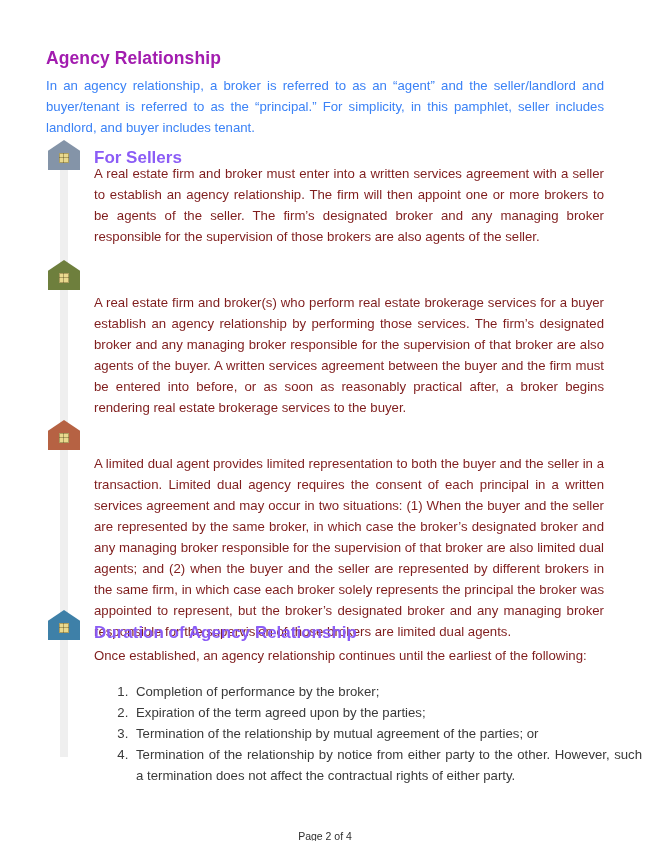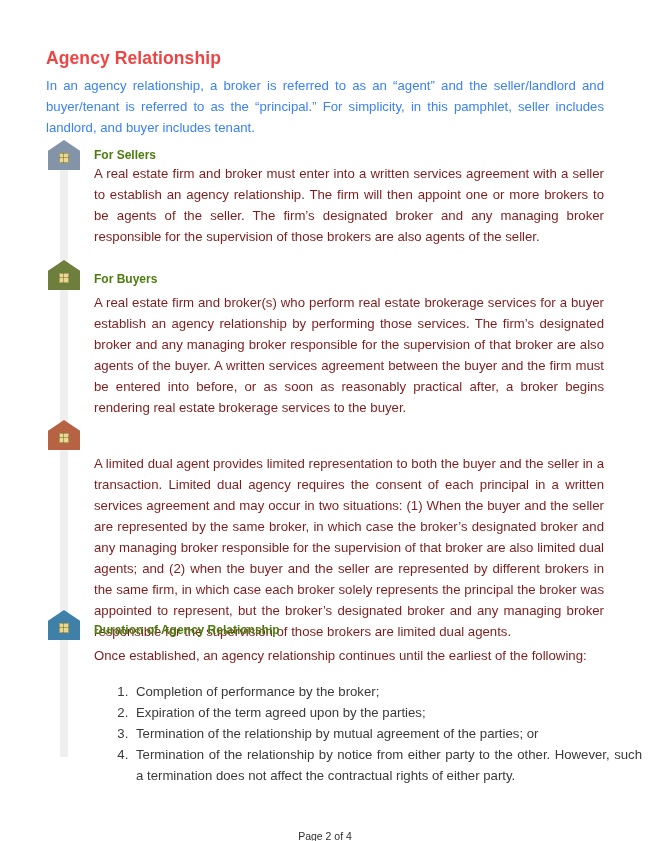--- a/index.html
+++ b/index.html
@@ -6,21 +6,21 @@
   .page{
     position:relative;
     width:650px;height:841px;
     background:#ffffff;
     font-family:"Liberation Sans","DejaVu Sans",sans-serif;
     color:#3d3d3d;
     overflow:hidden;
   }
   .doc-title{
     position:absolute;left:46px;top:36px;
-    font-size:17.5px;font-weight:700;color:#ef4444;
+    font-size:17.5px;font-weight:700;color:#a21caf;
     letter-spacing:.1px;
   }
   .intro{
     position:absolute;left:46px;top:62px;width:558px;
     font-size:13.2px;line-height:21px;text-align:justify;color:#3b82f6;
   }
   .timeline-line{
     position:absolute;left:60px;top:160px;width:8px;height:597px;
     background:#efefef;
   }
@@ -32,21 +32,21 @@
   .house .window{
     display:block;width:10px;height:10px;margin-top:5px;
     background:#e9d98e;
     box-shadow:inset 0 0 0 1px rgba(60,50,10,.35);
     background-image:
       linear-gradient(to right, transparent 4px, rgba(60,50,10,.35) 4px, rgba(60,50,10,.35) 5px, transparent 5px),
       linear-gradient(to bottom, transparent 4px, rgba(60,50,10,.35) 4px, rgba(60,50,10,.35) 5px, transparent 5px);
   }
   .section-heading{
     position:absolute;left:94px;width:510px;
-    font-size:12px;font-weight:700;color:#4d7c0f;
+    font-size:17px;font-weight:700;color:#8b5cf6;
   }
   .section-body{
     position:absolute;left:94px;width:510px;
     font-size:13.2px;line-height:21px;text-align:justify;color:#7f1d1d;
   }
   ol.duration-list{
     position:absolute;left:94px;width:510px;
     margin:12px;padding:0 0 0 26px;
     font-size:13.2px;line-height:21px;color:#3a3a3a;text-align:justify;
   }
@@ -69,21 +69,20 @@
 
   <div class="house" style="top: 140px; background-color: rgb(132, 148, 168);">
     <span class="window"></span>
   </div>
   <div class="section-heading" style="top:148px;">For Sellers</div>
   <div class="section-body" style="top:163px;">A real estate firm and broker must enter into a written services agreement with a seller to establish an agency relationship. The firm will then appoint one or more brokers to be agents of the seller. The firm’s designated broker and any managing broker responsible for the supervision of those brokers are also agents of the seller.</div>
 
   <div class="house" style="top: 260px; background-color: rgb(110, 127, 61);">
     <span class="window"></span>
   </div>
-  <div class="section-heading" style="top:272px;">For Buyers</div>
   <div class="section-body" style="top:292px;">A real estate firm and broker(s) who perform real estate brokerage services for a buyer establish an agency relationship by performing those services. The firm’s designated broker and any managing broker responsible for the supervision of that broker are also agents of the buyer. A written services agreement between the buyer and the firm must be entered into before, or as soon as reasonably practical after, a broker begins rendering real estate brokerage services to the buyer.</div>
 
   <div class="house" style="top: 420px; background-color: rgb(182, 98, 67);">
     <span class="window"></span>
   </div>
   <div class="section-body" style="top:453px;">A limited dual agent provides limited representation to both the buyer and the seller in a transaction. Limited dual agency requires the consent of each principal in a written services agreement and may occur in two situations: (1) When the buyer and the seller are represented by the same broker, in which case the broker’s designated broker and any managing broker responsible for the supervision of that broker are also limited dual agents; and (2) when the buyer and the seller are represented by different brokers in the same firm, in which case each broker solely represents the principal the broker was appointed to represent, but the broker’s designated broker and any managing broker responsible for the supervision of those brokers are limited dual agents.</div>
 
   <div class="house" style="top: 610px; background-color: rgb(62, 128, 168);">
     <span class="window"></span>
   </div>

